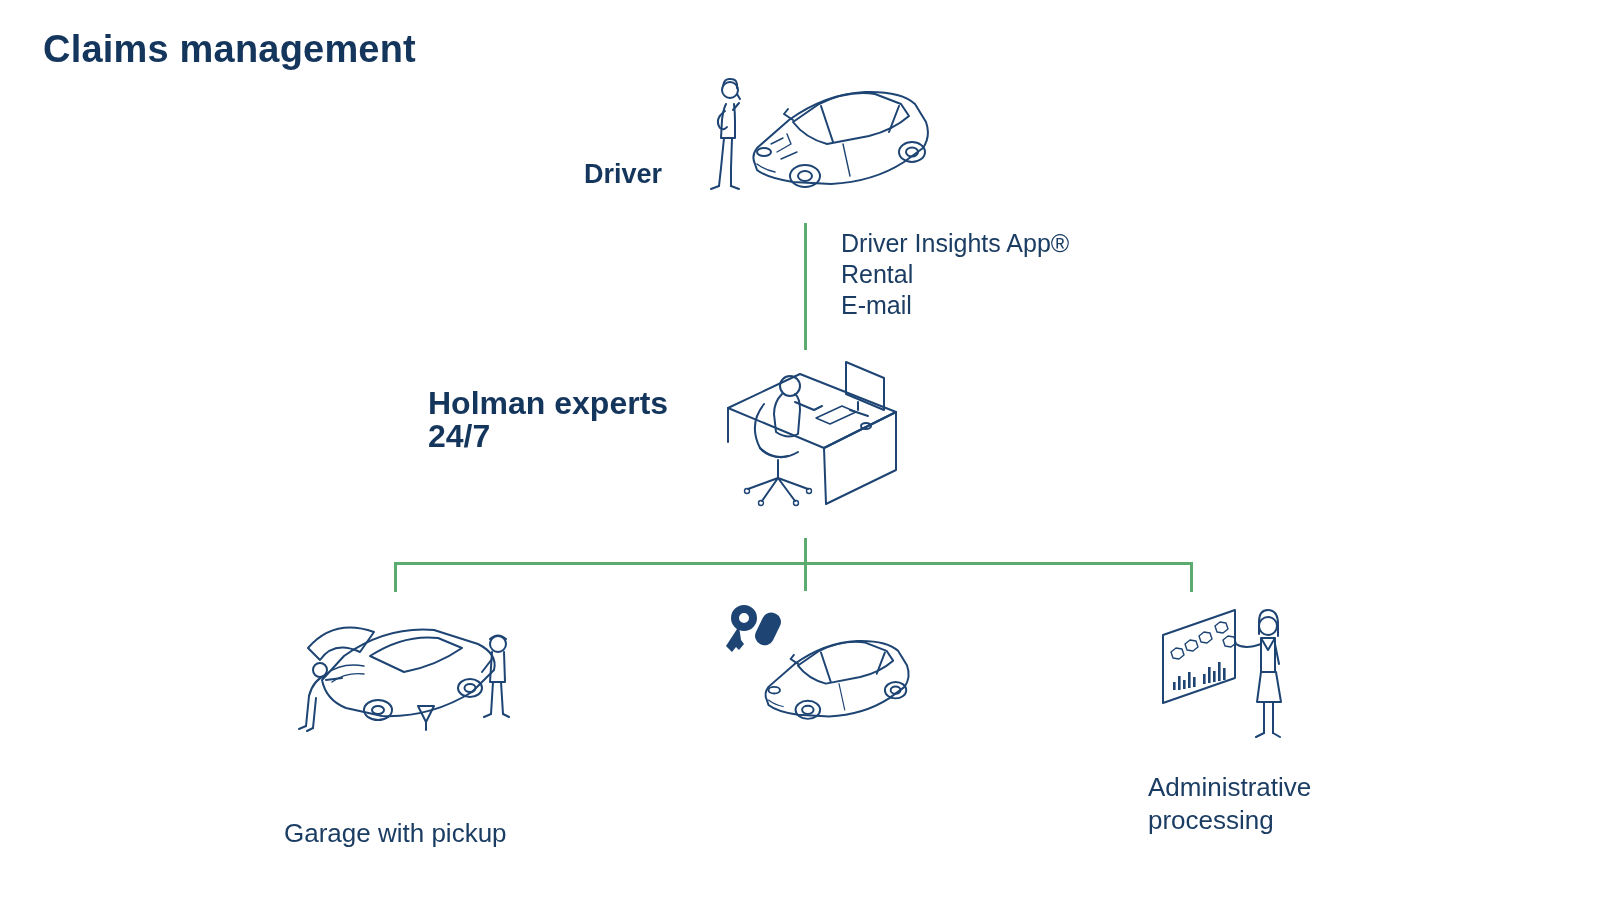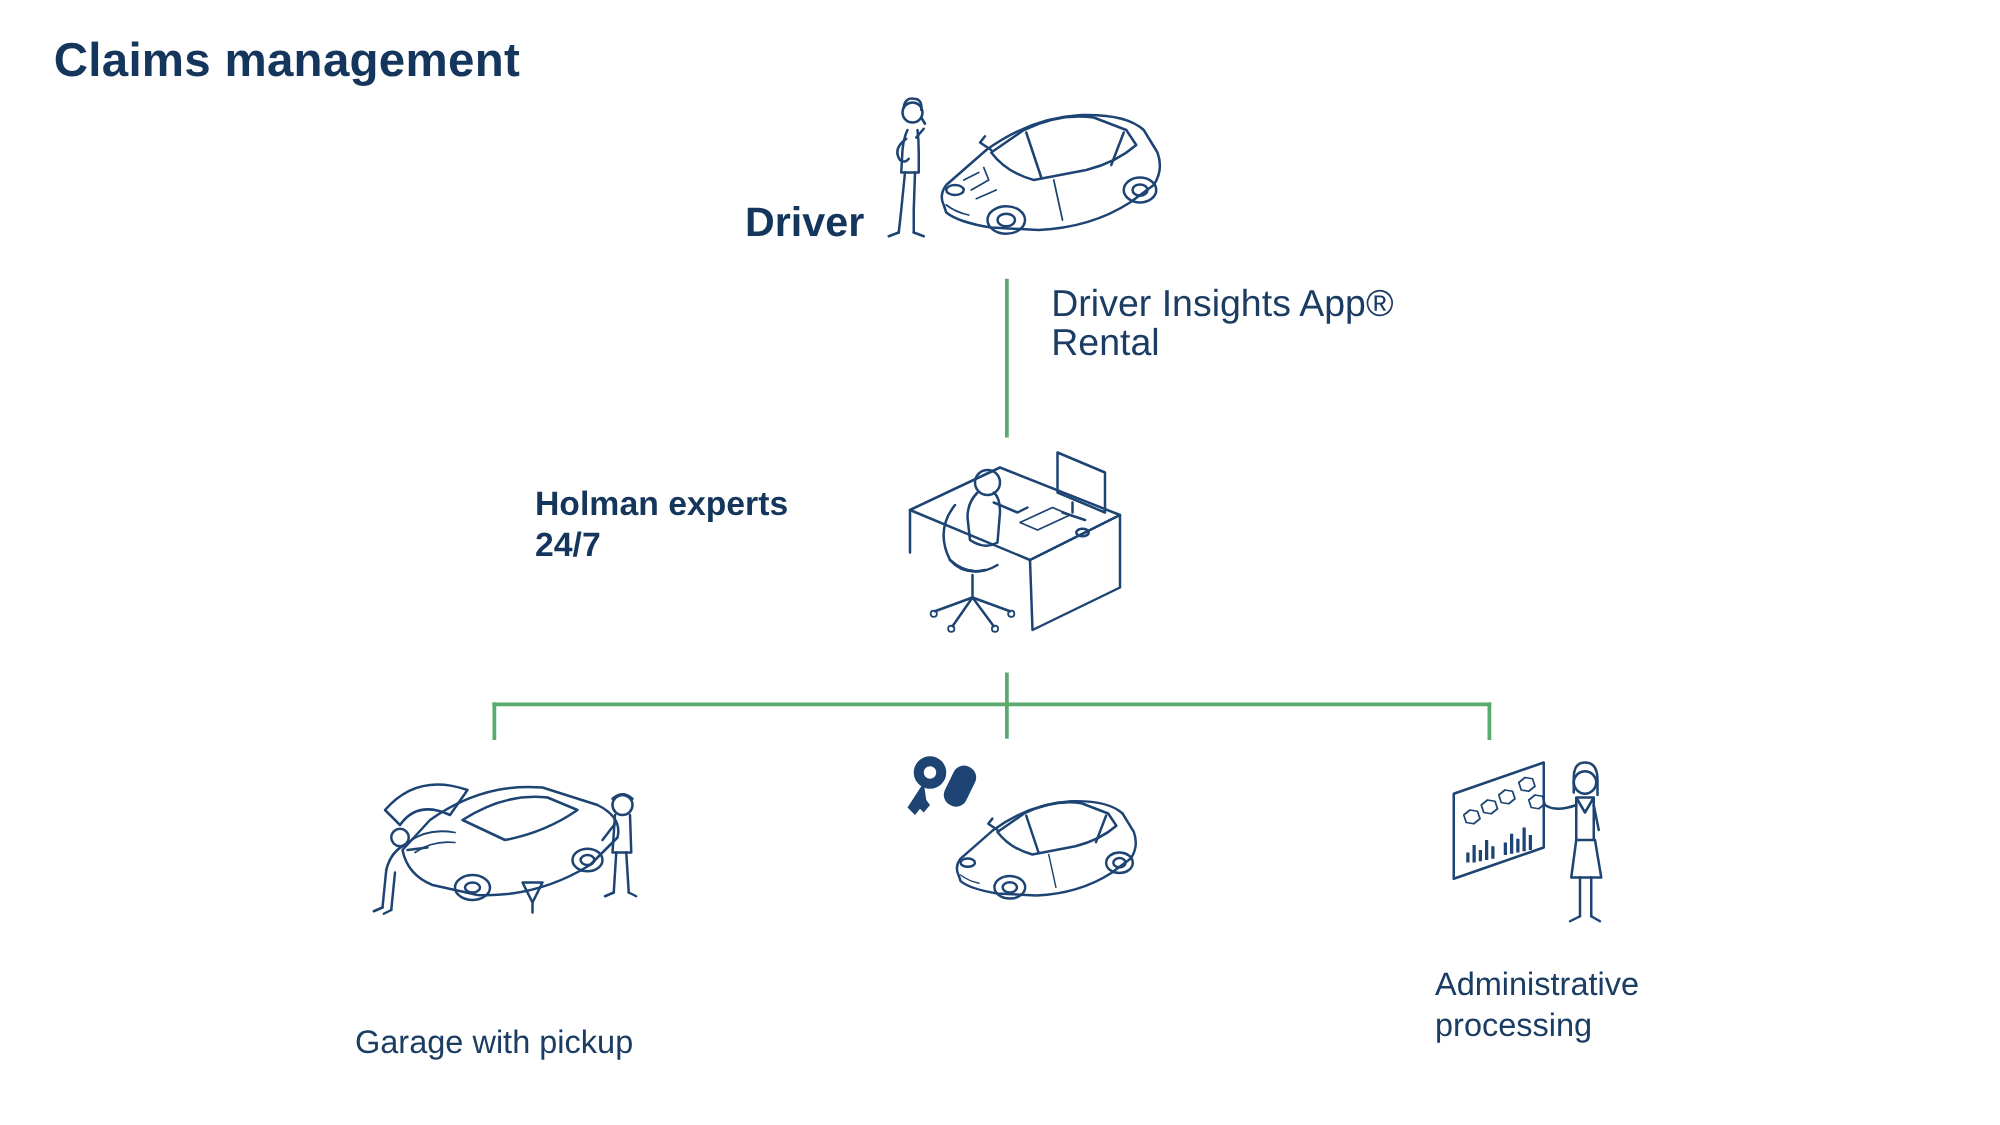--- a/index.html
+++ b/index.html
@@ -2,29 +2,29 @@
 <html><head>
 <meta charset="utf-8">
 <style>
   html,body{margin:0;padding:0;background:#fff;}
   body{font-family:"Liberation Sans",sans-serif;}
   .canvas{position:relative;width:1600px;height:900px;background:#fff;overflow:hidden;}
 
   .page-title{position:absolute;left:43px;top:28px;font-size:38px;font-weight:700;color:#14365C;letter-spacing:.2px;}
 
   .node-label{position:absolute;color:#14365C;font-weight:700;}
-  .driver-label{left:596px;top:159px;font-size:33px;}
-  .experts-label{left:428px;top:387px;font-size:27px;line-height:33px;}
+  .driver-label{left:584px;top:159px;font-size:27px;}
+  .experts-label{left:428px;top:387px;font-size:32px;line-height:33px;}
 
   .caption{position:absolute;color:#1B3D63;font-size:26px;line-height:33px;font-weight:400;}
   .caption-garage{left:284px;top:817px;}
   .caption-rental{left:716px;top:771px;}
   .caption-admin{left:1148px;top:771px;}
 
-  .channels{position:absolute;left:841px;top:228px;color:#1B3D63;font-size:30px;line-height:31px;}
+  .channels{position:absolute;left:841px;top:228px;color:#1B3D63;font-size:25px;line-height:31px;}
 
   .gline{position:absolute;background:#5BAA6E;}
   .conn-driver{left:804px;top:223px;width:3px;height:127px;}
   .tree-vmid{left:804px;top:538px;width:3px;height:53px;}
   .tree-h{left:394px;top:562px;width:799px;height:3px;}
   .tree-vleft{left:394px;top:562px;width:3px;height:30px;}
   .tree-vright{left:1190px;top:562px;width:3px;height:30px;}
 
   .ill{position:absolute;}
   .ill .ln{stroke:#1D4473;fill:none;stroke-width:2;stroke-linecap:round;stroke-linejoin:round;}
@@ -67,20 +67,21 @@
     <ellipse class="ln" cx="71" cy="88" rx="7" ry="4"></ellipse>
     <path class="ln thin" d="M78 80 L90 74 M84 88 L98 80 L94 70 M88 95 L104 88"></path>
     <path class="ln" d="M100 56 L91 50 L95 45"></path>
     <path class="ln thin" d="M150 80 L157 112 M64 100 Q72 106 82 108"></path>
   </svg>
 
   <div class="gline conn-driver"></div>
   <div class="channels">
     <div>Driver Insights App®</div>
     <div>Rental</div>
+    <div>E-mail</div>
   </div>
 
   <div class="node-label experts-label">
     <div>Holman experts</div>
     <div>24/7</div>
   </div>
 
   <svg class="ill ill-desk" width="207" height="170" viewBox="0 0 207 170">
 
     <path class="ln" d="M30 62 L102 28 L198 66 L126 102 Z"></path>

